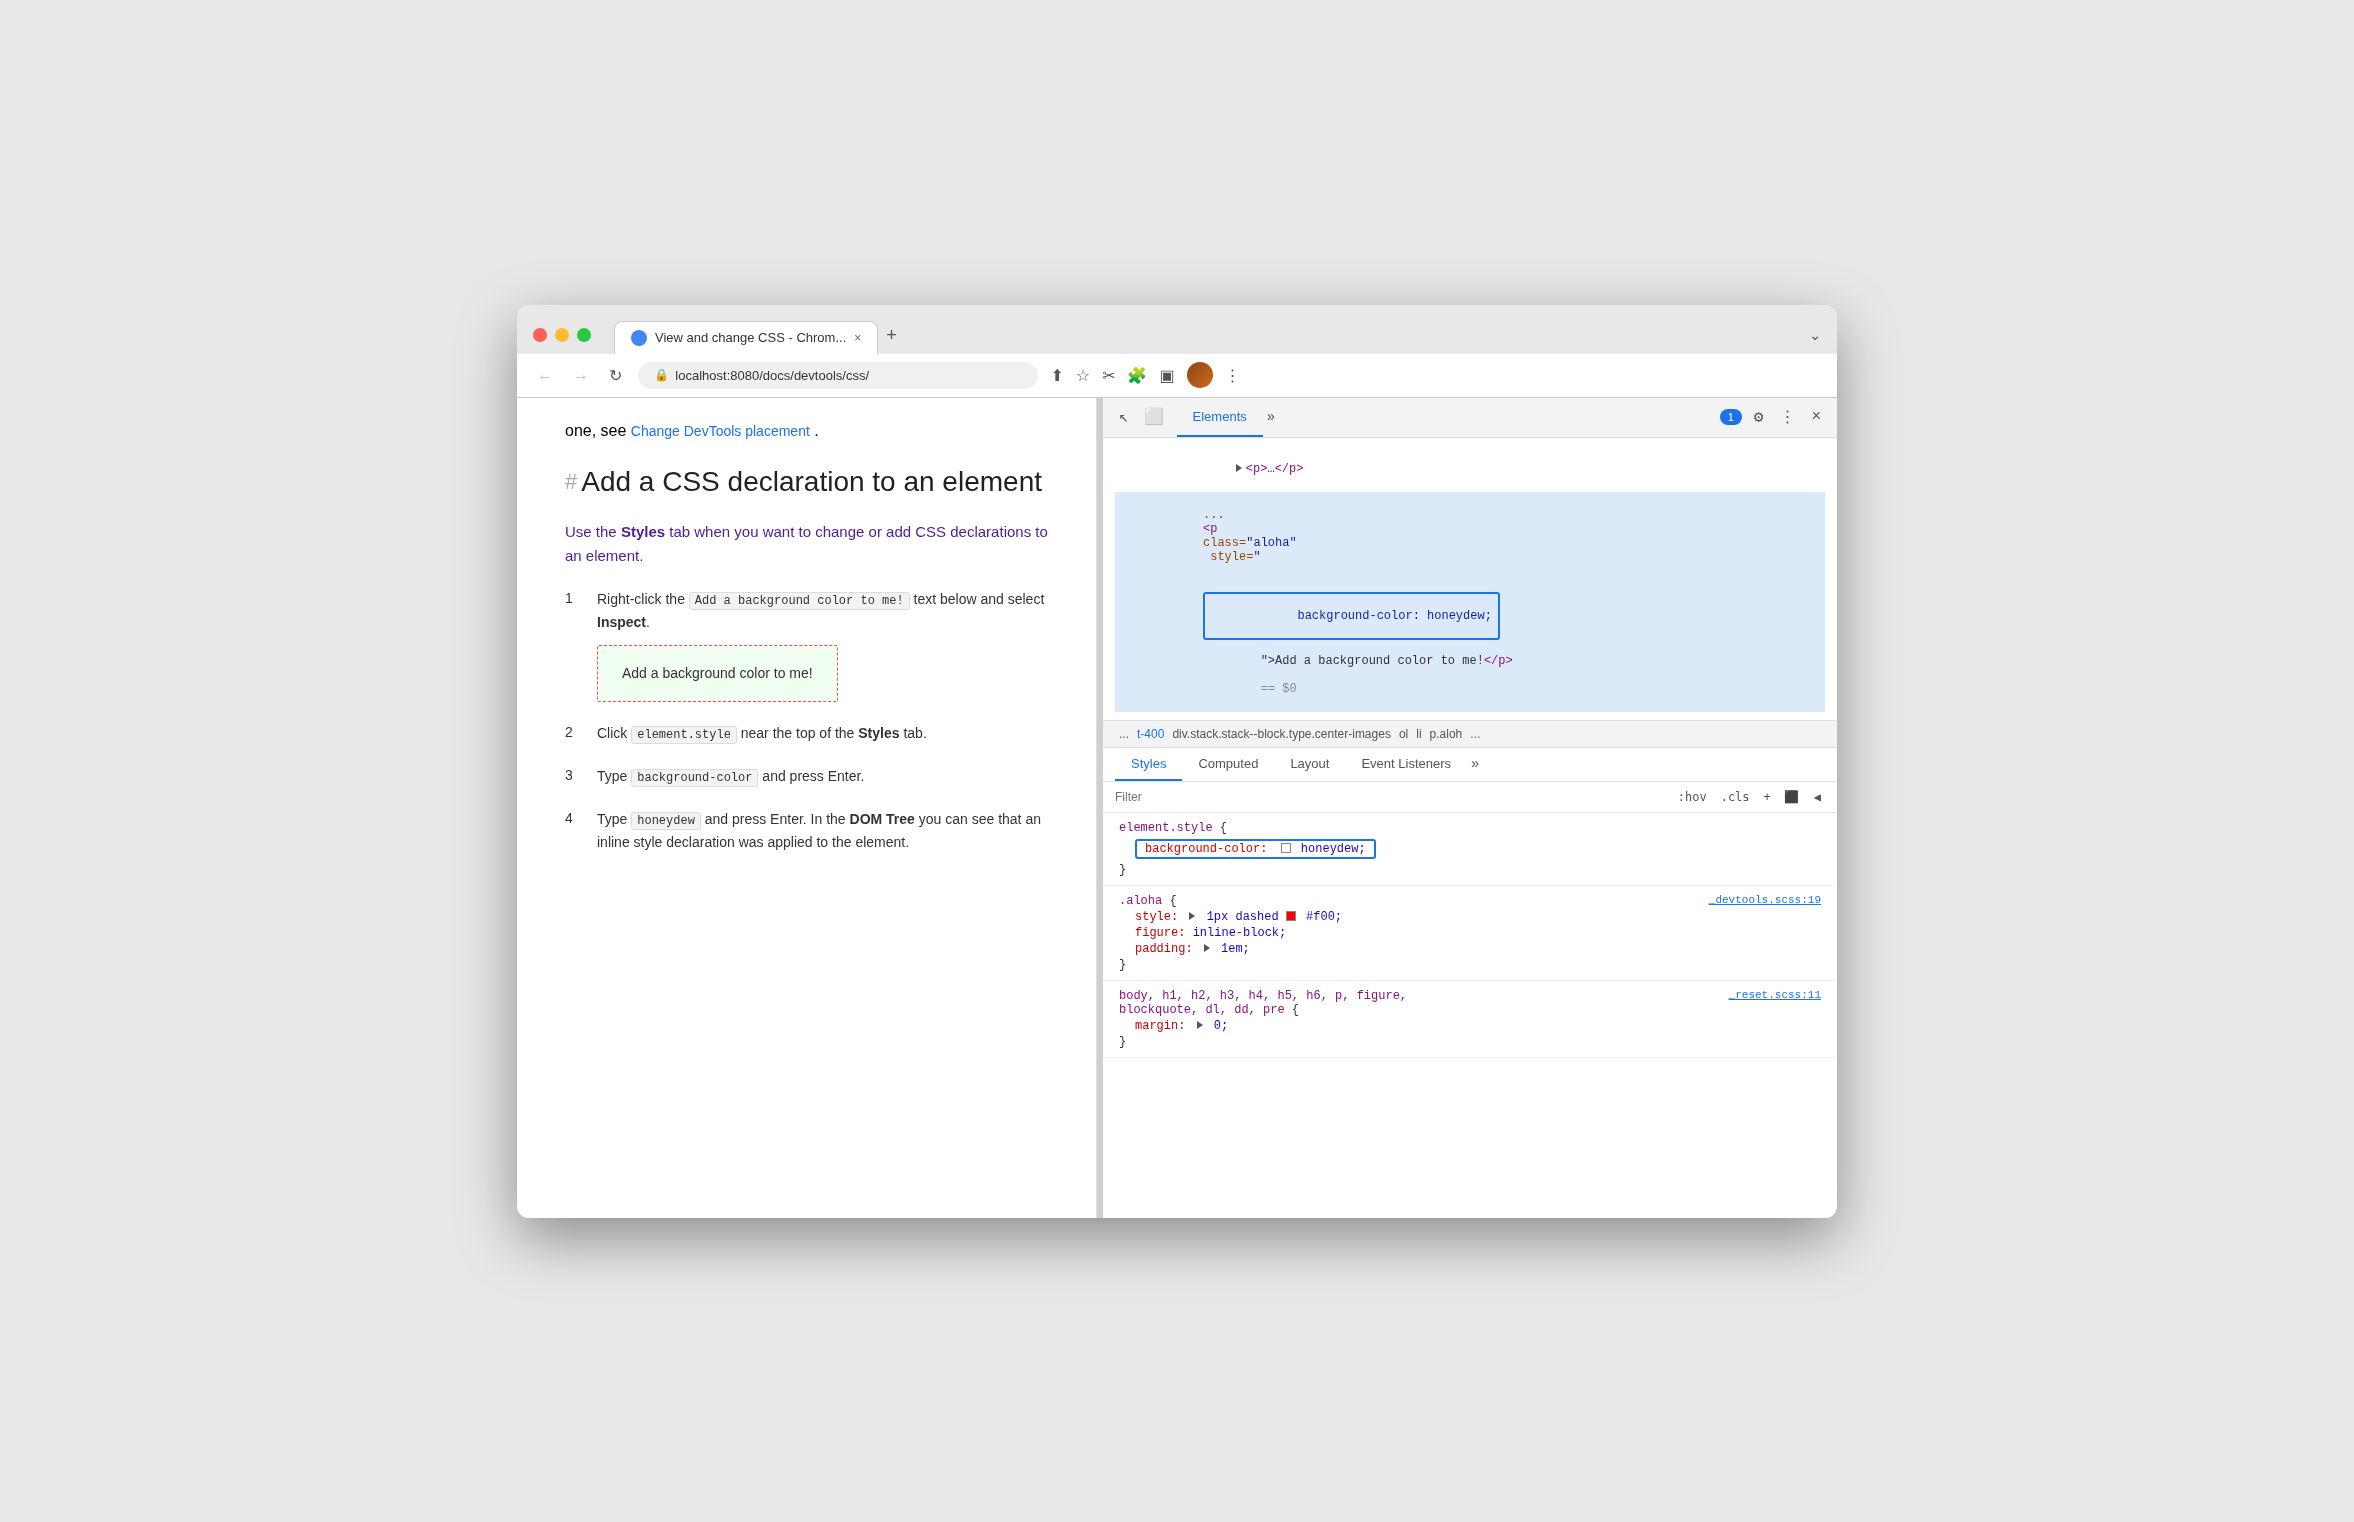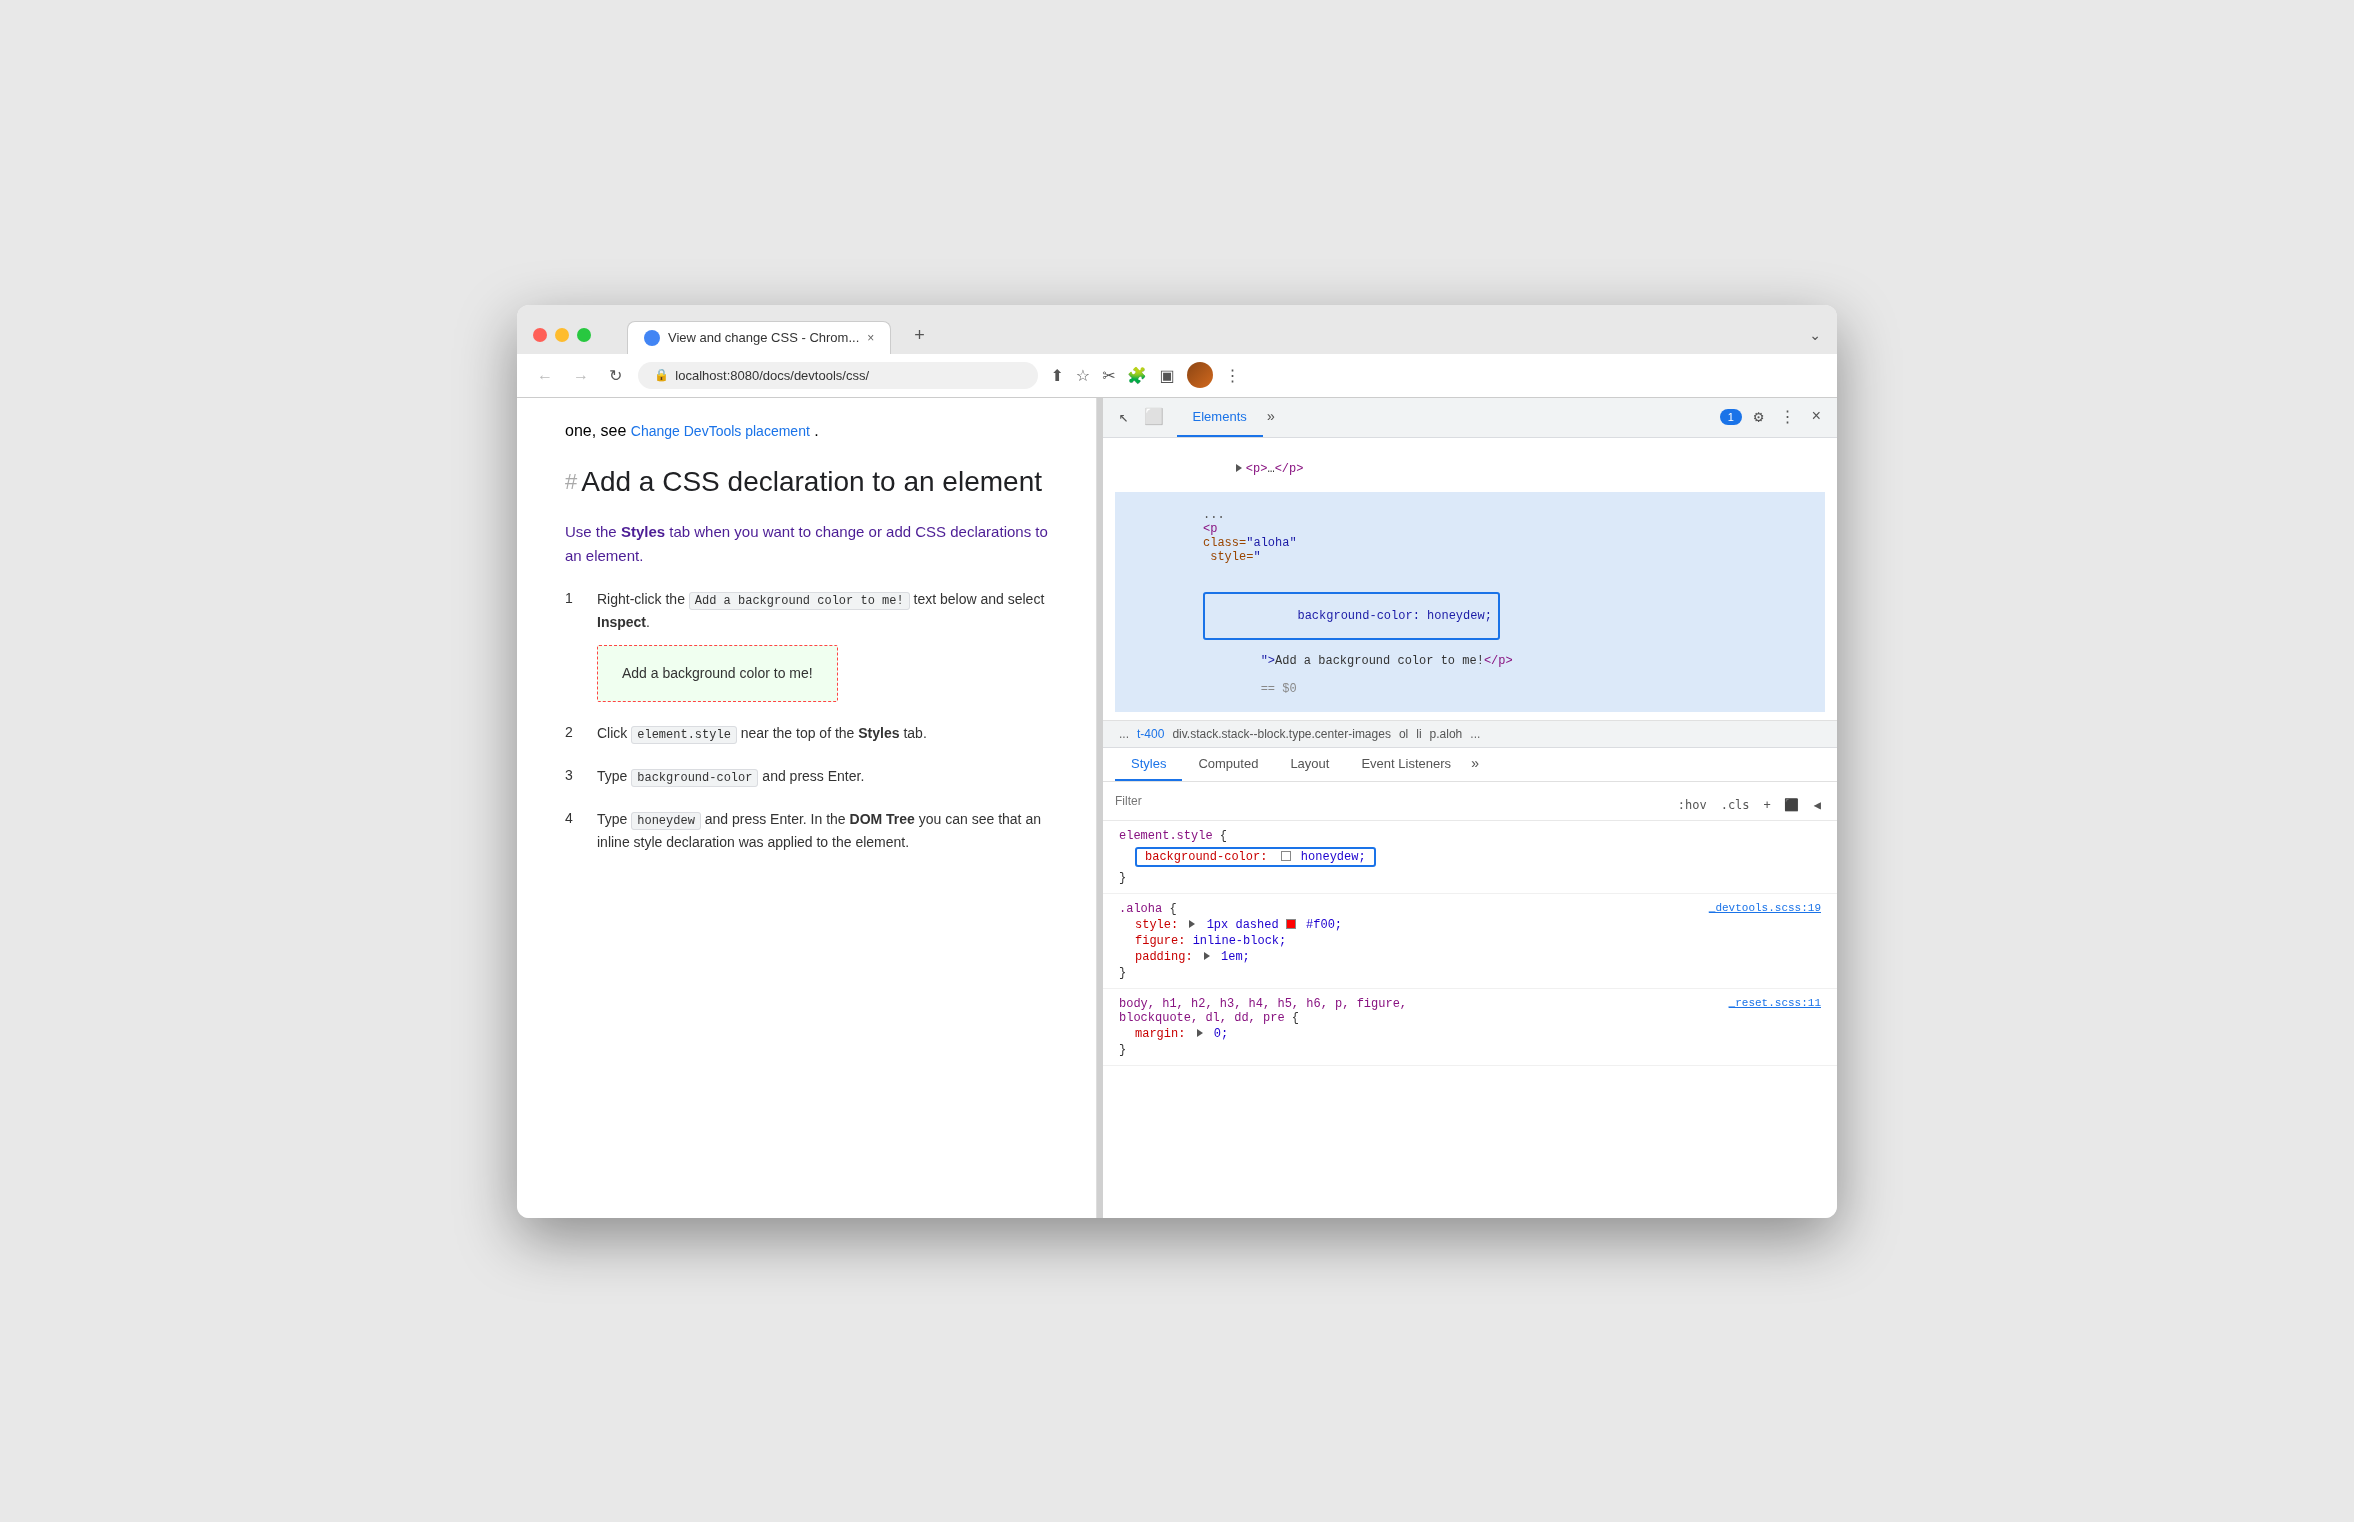--- a/index.html
+++ b/index.html
@@ -37,22 +37,22 @@
       height: 14px;
       border-radius: 50%;
     }
     .tl-red { background: #ff5f57; }
     .tl-yellow { background: #febc2e; }
     .tl-green { background: #28c840; }
     .tabs-bar {
       display: flex;
       align-items: flex-end;
       flex: 1;
-      gap: 15px;
-      margin-left: 24px;
+      gap: 0;
+      margin-left: 11px;
     }
     .tab {
       background: #ffffff;
       border-radius: 8px 8px 0 0;
       padding: 8px 16px;
       display: flex;
       align-items: center;
       gap: 8px;
       font-size: 13px;
       color: #333;
@@ -371,21 +371,20 @@
       font-family: -apple-system, sans-serif;
       color: #be185d;
       background: transparent;
     }
     .filter-actions {
       display: flex;
       gap: 6px;
       align-items: flex-start;
       color: #555;
       font-size: 13px;
-      margin-top: 8px;
     }
     .filter-btn {
       color: #555;
       cursor: pointer;
       padding: 2px 4px;
       font-family: monospace;
       font-size: 12px;
     }
     
     .css-section {

